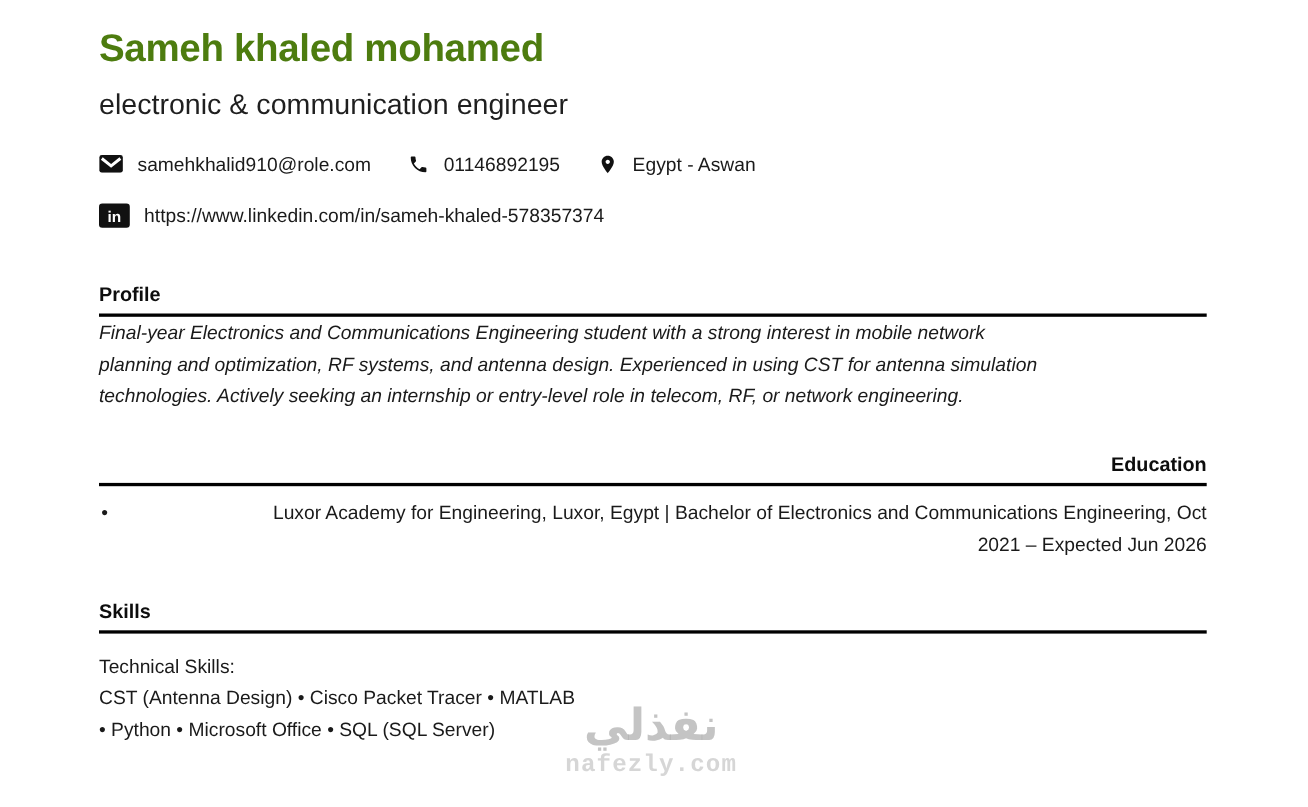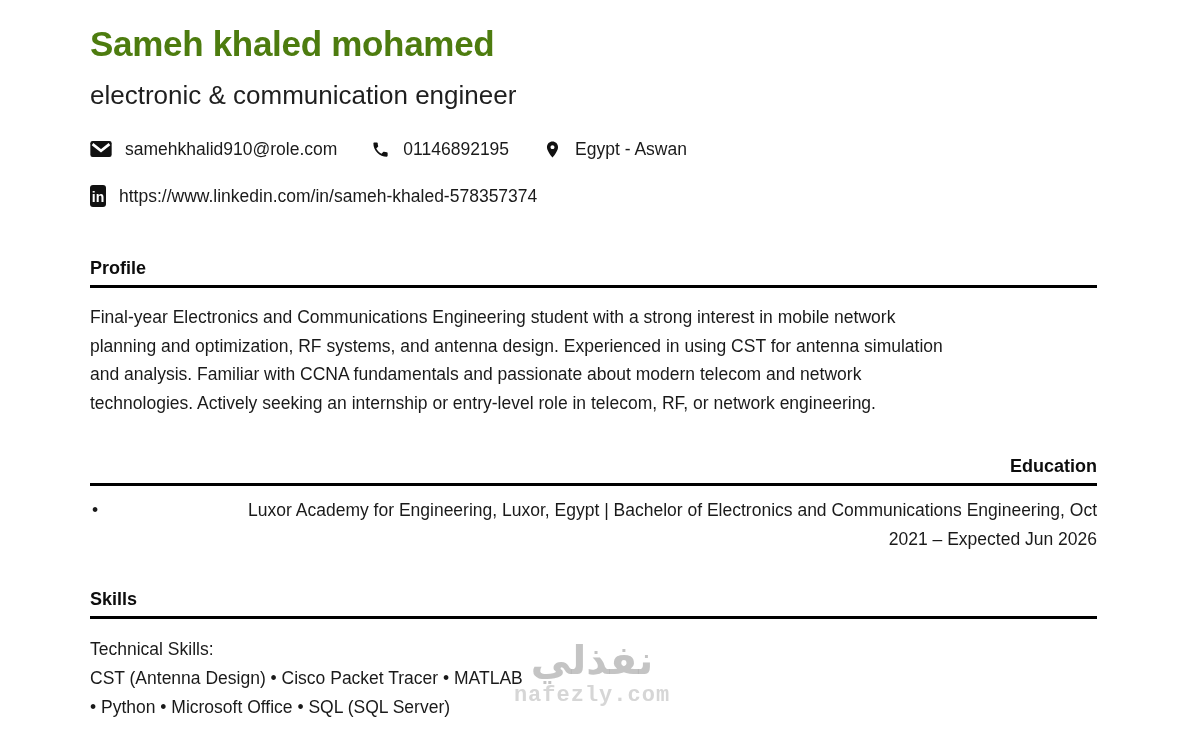--- a/index.html
+++ b/index.html
@@ -46,21 +46,21 @@
   }
   .contact-item svg { display: block; }
   .linkedin-row {
     display: flex;
     align-items: center;
     gap: 13px;
     height: 24px;
     font-size: 17.5px;
   }
   .li-badge {
-    width: 16px; height: 22px;
+    width: 28px; height: 22px;
     background: #111;
     border-radius: 3px;
     color: #fff;
     font-weight: 700;
     font-size: 14px;
     display: flex;
     align-items: center;
     justify-content: center;
     line-height: 1;
     padding-top: 1px;
@@ -70,21 +70,21 @@
     font-size: 18px;
     font-weight: 700;
     line-height: 28px;
     color: #0d0d0d;
     border-bottom: 3px solid #000;
     padding-bottom: 3px;
   }
   .sec-profile { margin-top: 46px; }
   .sec-education { margin-top: 34px; text-align: right; }
   .sec-skills { margin-top: 32px; }
-  .body-text { margin-top: 15px; }
+  .body-text { margin-top: 0; font-style: italic; }
   .body-line {
     font-size: 17.5px;
     line-height: 28.7px;
     white-space: nowrap;
     color: #1a1a1a;
   }
   .edu-list { margin-top: 10px; list-style: none; }
   .edu-item {
     position: relative;
     padding-left: 20px;
@@ -160,21 +160,20 @@
   <div class="linkedin-row">
     <span class="li-badge">in</span>
     <span>https://www.linkedin.com/in/sameh-khaled-578357374</span>
   </div>
 
   <div class="section sec-profile">
     <h2 class="section-heading">Profile</h2>
     <div class="body-text">
       <div class="body-line">Final-year Electronics and Communications Engineering student with a strong interest in mobile network</div>
       <div class="body-line">planning and optimization, RF systems, and antenna design. Experienced in using CST for antenna simulation</div>
-      <div class="body-line">and analysis. Familiar with CCNA fundamentals and passionate about modern telecom and network</div>
       <div class="body-line">technologies. Actively seeking an internship or entry-level role in telecom, RF, or network engineering.</div>
     </div>
   </div>
 
   <div class="section sec-education">
     <h2 class="section-heading">Education</h2>
     <ul class="edu-list">
       <li class="edu-item">
         <div class="body-line">Luxor Academy for Engineering, Luxor, Egypt | Bachelor of Electronics and Communications Engineering, Oct</div>
         <div class="body-line">2021 – Expected Jun 2026</div>

